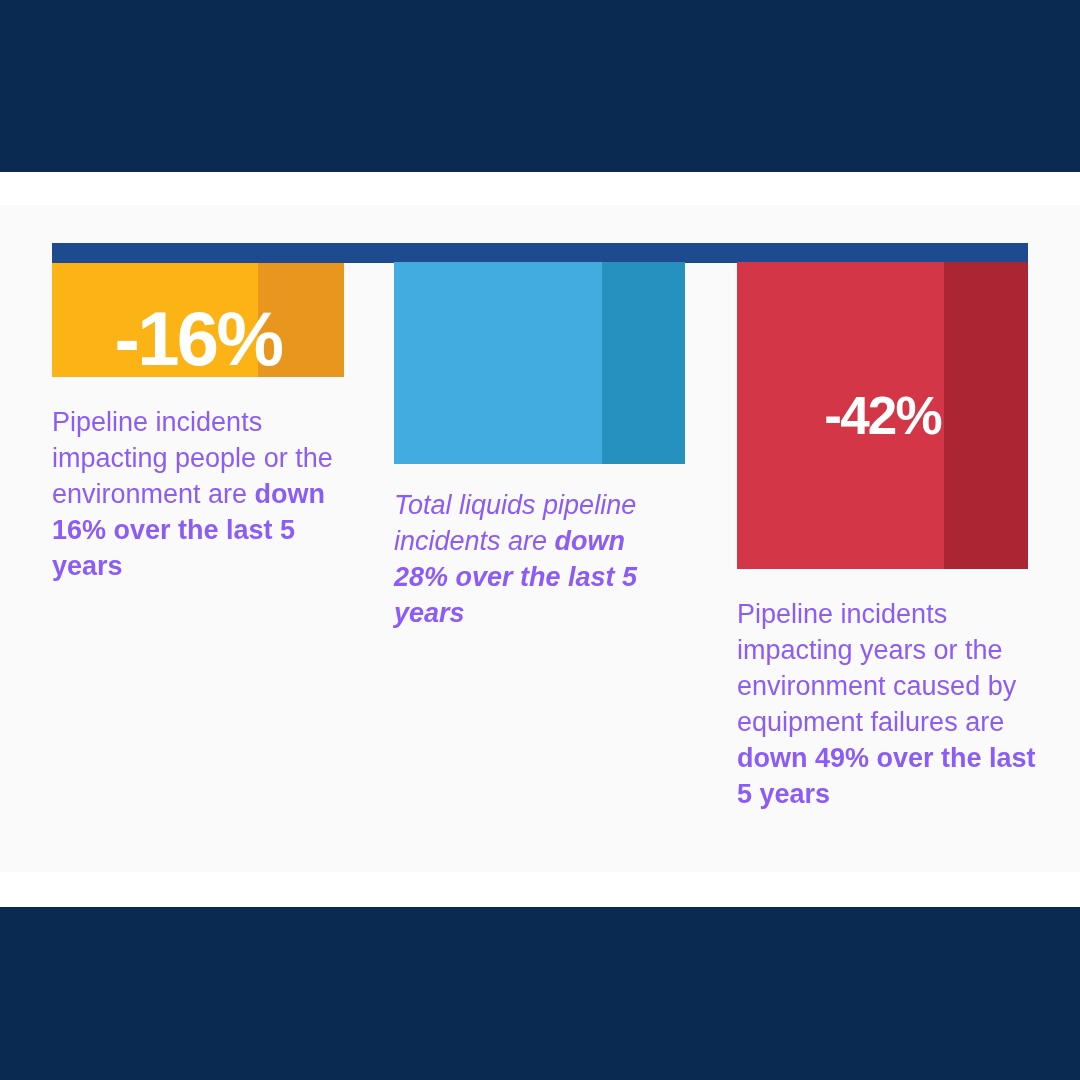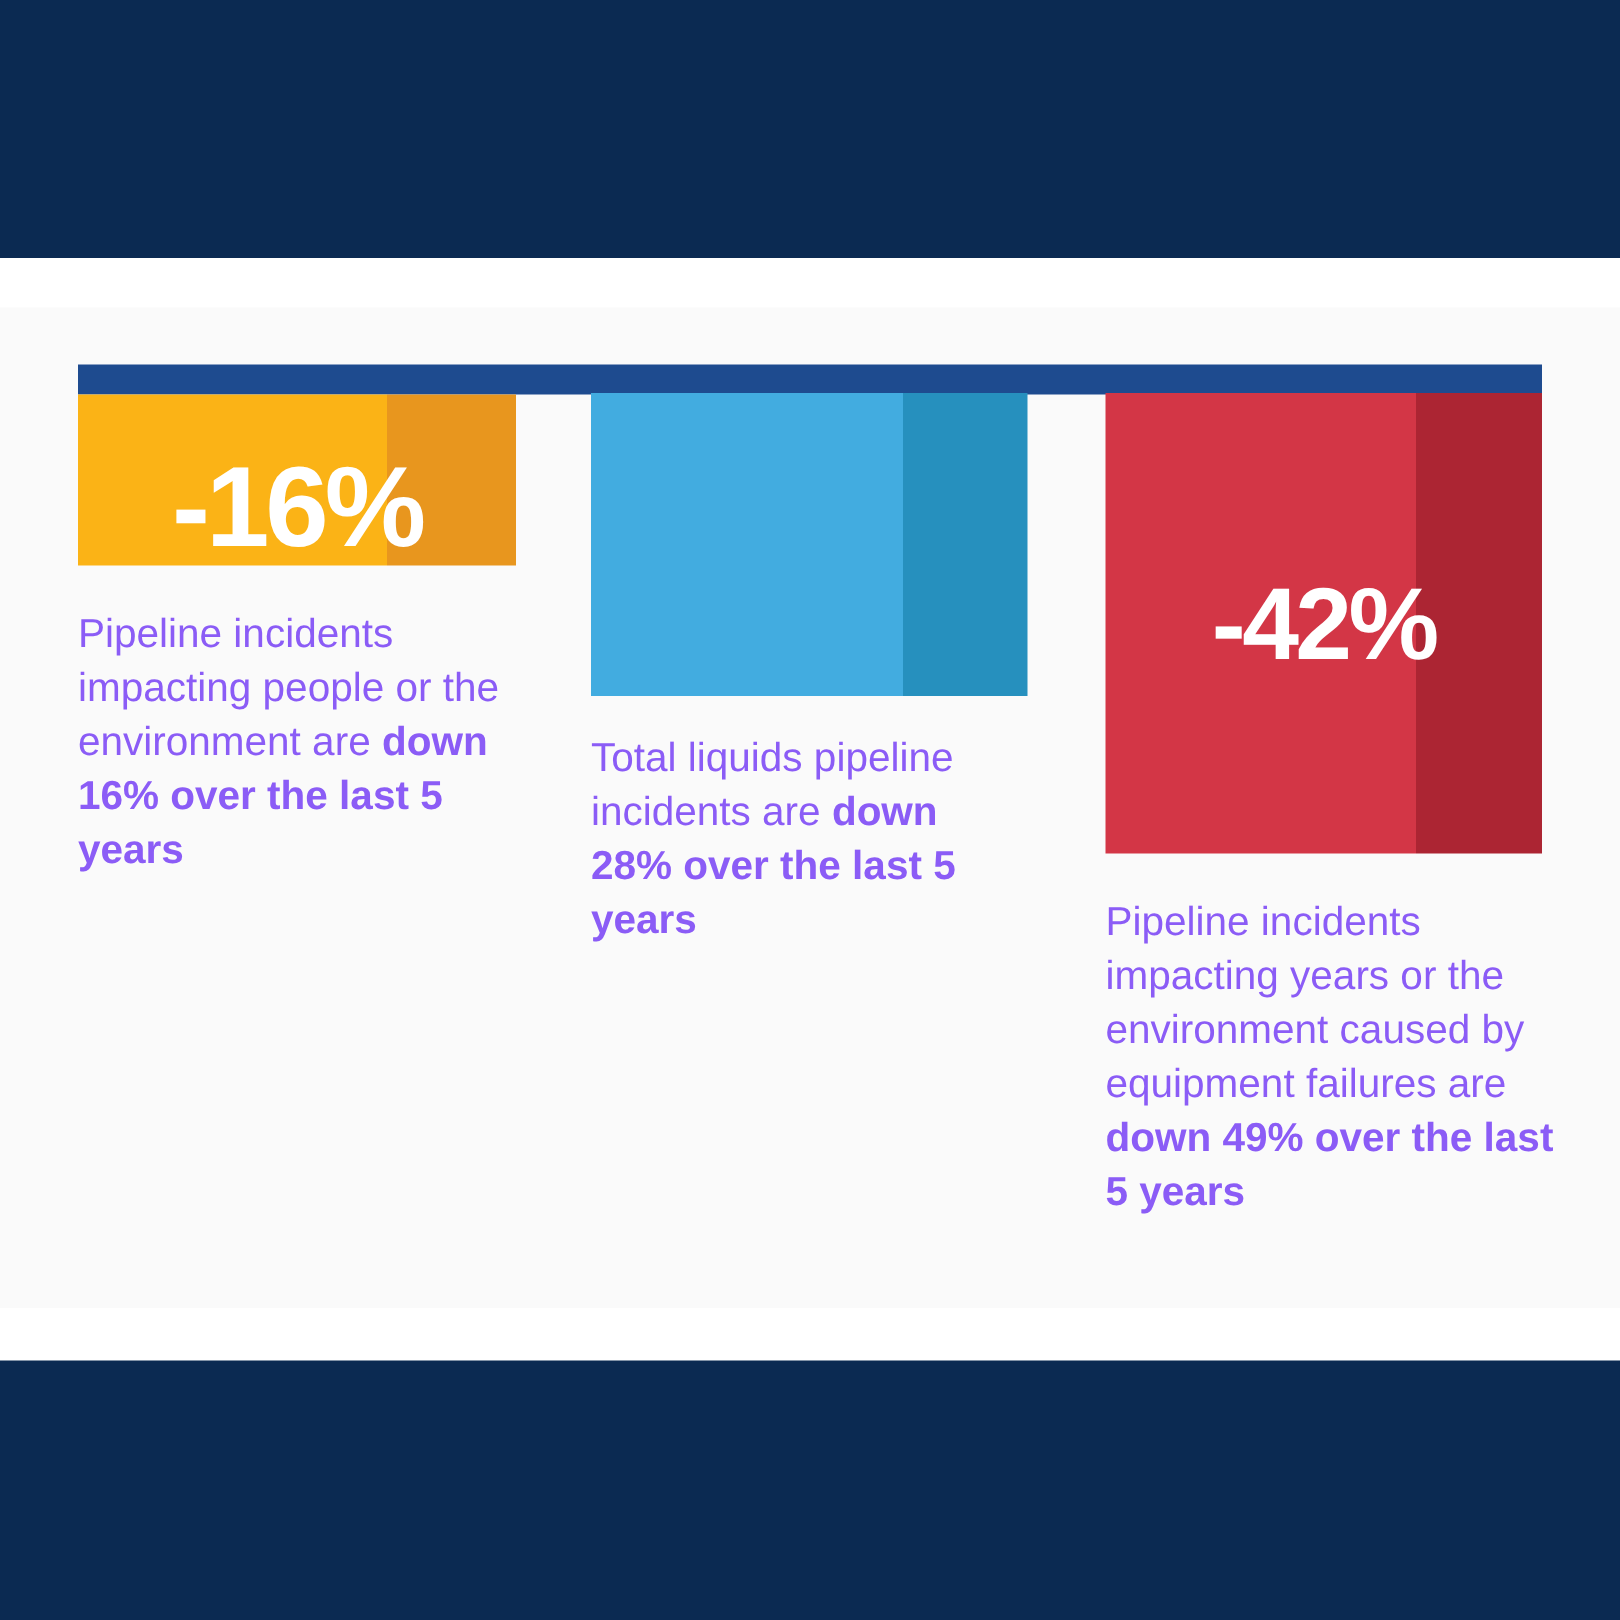--- a/index.html
+++ b/index.html
@@ -96,34 +96,34 @@
 
   
   .card-red {
     left: 737px;
     top: 262px;
     width: 291px;
     height: 307px;
   }
   .card-red .fill-light { width: 207px; background: #D33646; }
   .card-red .fill-dark  { width: 84px;  background: #AC2533; }
-  .card-red .stat-value { font-size: 68px; }
+  .card-red .stat-value { font-size: 53px; }
 
   
   .caption {
     position: absolute;
     color: #8b5cf6;
     font-size: 27px;
     line-height: 1.33;
     font-weight: normal;
   }
   .caption b { font-weight: bold; }
 
   .caption-1 { left: 52px;  top: 405px; width: 300px; }
-  .caption-2 { left: 394px; top: 488px; width: 284px; }
+  .caption-2 { left: 394px; top: 488px; width: 284px; font-style: italic; }
   .caption-3 { left: 737px; top: 597px; width: 300px; }
 </style>
 </head>
 <body>
 
 <div class="band band-top"></div>
 
 <div class="content-panel"></div>
 
 <div class="accent-bar"></div>

